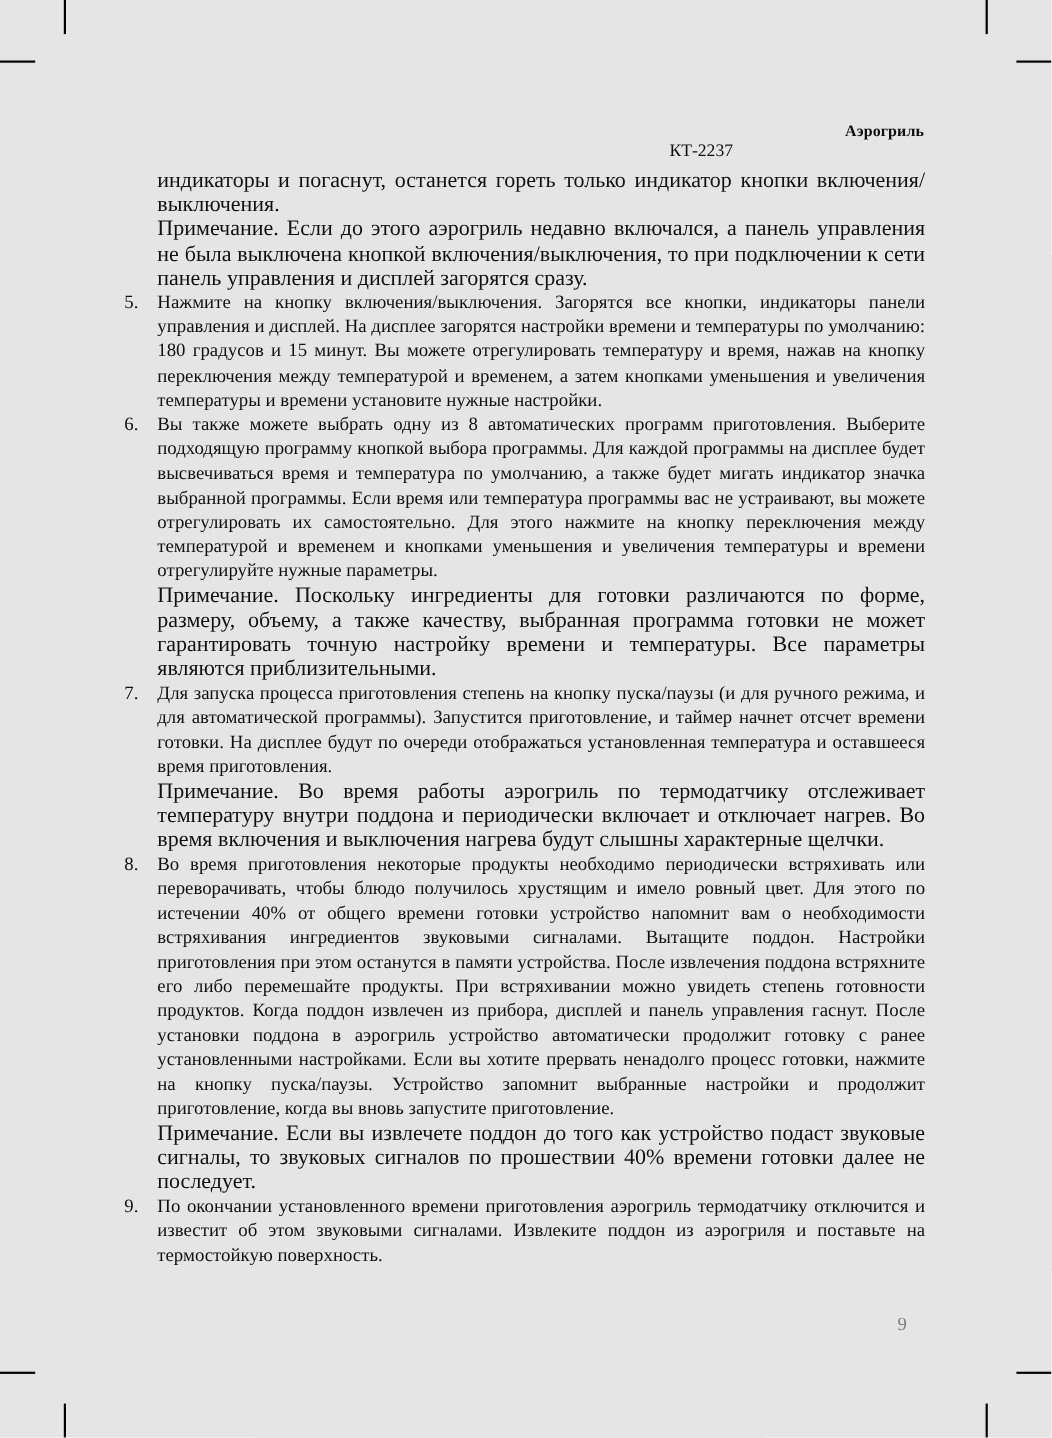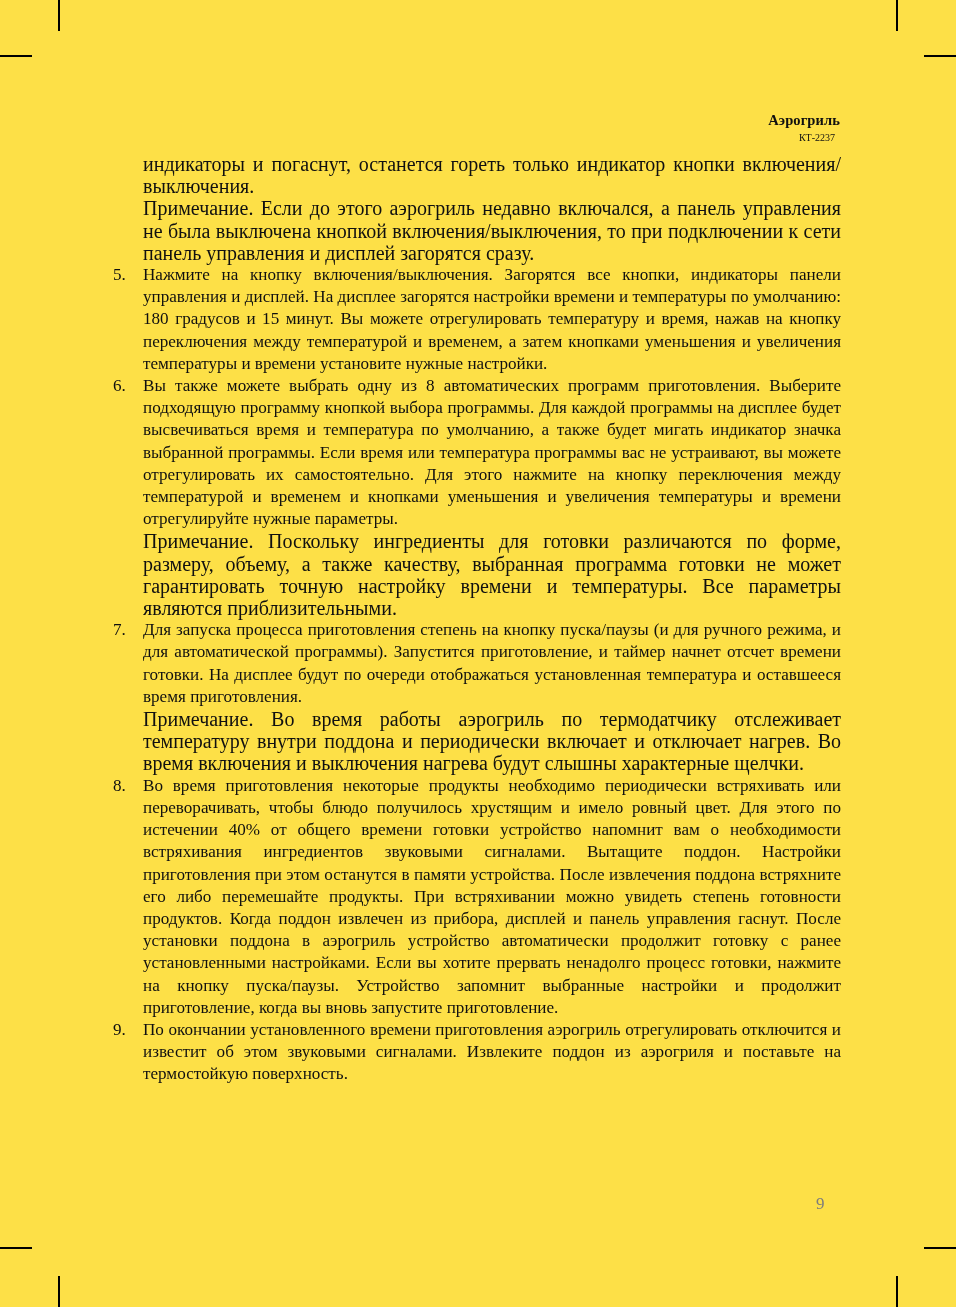--- a/index.html
+++ b/index.html
@@ -4,21 +4,21 @@
 <style>
   html, body {
     margin: 0;
     padding: 0;
     background: #ffffff;
   }
   .page {
     position: relative;
     width: 956px;
     height: 1307px;
-    background: #fde047;
+    background: #e5e5e5;
     overflow: hidden;
     font-family: "Liberation Serif", "DejaVu Serif", serif;
     color: #101010;
   }
 
   
   .crop {
     position: absolute;
     background: #000000;
   }
@@ -43,23 +43,24 @@
     text-align: right;
     line-height: 17px;
   }
   .runhead .brand {
     font-weight: bold;
     font-size: 14.5px;
     letter-spacing: 0.1px;
     display: block;
   }
   .runhead .model {
-    font-size: 10px;
+    font-size: 16px;
     display: block;
     padding-right: 5px;
+    text-align: center;
   }
 
   
   .textblock {
     position: absolute;
     left: 113px;
     top: 153px;
     width: 728px;
   }
 
@@ -147,23 +148,24 @@
       <span>Для запуска процесса приготовления степень на кнопку пуска/паузы (и для ручного режима, и для автоматической программы). Запустится приготовление, и таймер начнет отсчет времени готовки. На дисплее будут по очереди отображаться установленная температура и оставшееся время приготовления.</span>
     </div>
 
     <p class="para"><span class="note-lead">Примечание.</span><span> Во время работы аэрогриль по термодатчику отслеживает температуру внутри поддона и периодически включает и отключает нагрев. Во время включения и выключения нагрева будут слышны характерные щелчки.</span></p>
 
     <div class="item">
       <span class="num">8.</span>
       <span>Во время приготовления некоторые продукты необходимо периодически встряхивать или переворачивать, чтобы блюдо получилось хрустящим и имело ровный цвет. Для этого по истечении 40% от общего времени готовки устройство напомнит вам о необходимости встряхивания ингредиентов звуковыми сигналами. Вытащите поддон. Настройки приготовления при этом останутся в памяти устройства. После извлечения поддона встряхните его либо перемешайте продукты. При встряхивании можно увидеть степень готовности продуктов. Когда поддон извлечен из прибора, дисплей и панель управления гаснут. После установки поддона в аэрогриль устройство автоматически продолжит готовку с ранее установленными настройками. Если вы хотите прервать ненадолго процесс готовки, нажмите на кнопку пуска/паузы. Устройство запомнит выбранные настройки и продолжит приготовление, когда вы вновь запустите приготовление.</span>
     </div>
 
+    <p class="para"><span class="note-lead">Примечание.</span><span> Если вы извлечете поддон до того как устройство подаст звуковые сигналы, то звуковых сигналов по прошествии 40% времени готовки далее не последует.</span></p>
 
     <div class="item">
       <span class="num">9.</span>
-      <span>По окончании установленного времени приготовления аэрогриль отрегулировать отключится и известит об этом звуковыми сигналами. Извлеките поддон из аэрогриля и поставьте на термостойкую поверхность.</span>
+      <span>По окончании установленного времени приготовления аэрогриль термодатчику отключится и известит об этом звуковыми сигналами. Извлеките поддон из аэрогриля и поставьте на термостойкую поверхность.</span>
     </div>
 
   </div>
 
   <div class="folio">9</div>
 
 </div>
 
 </body></html>

